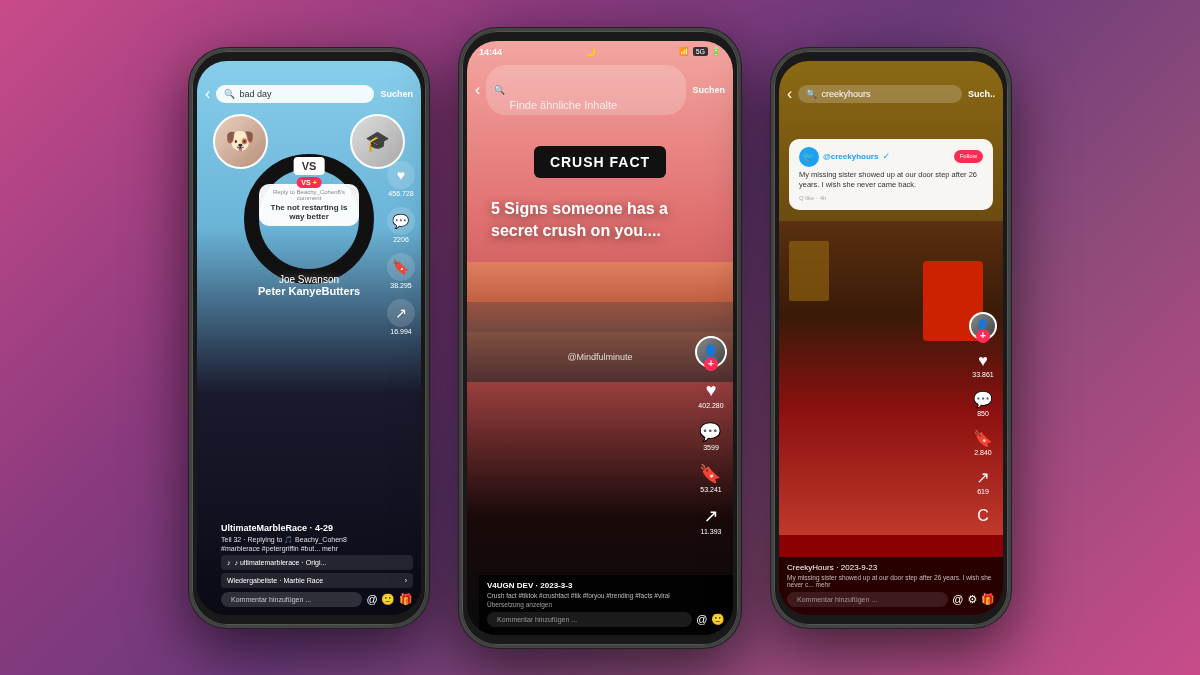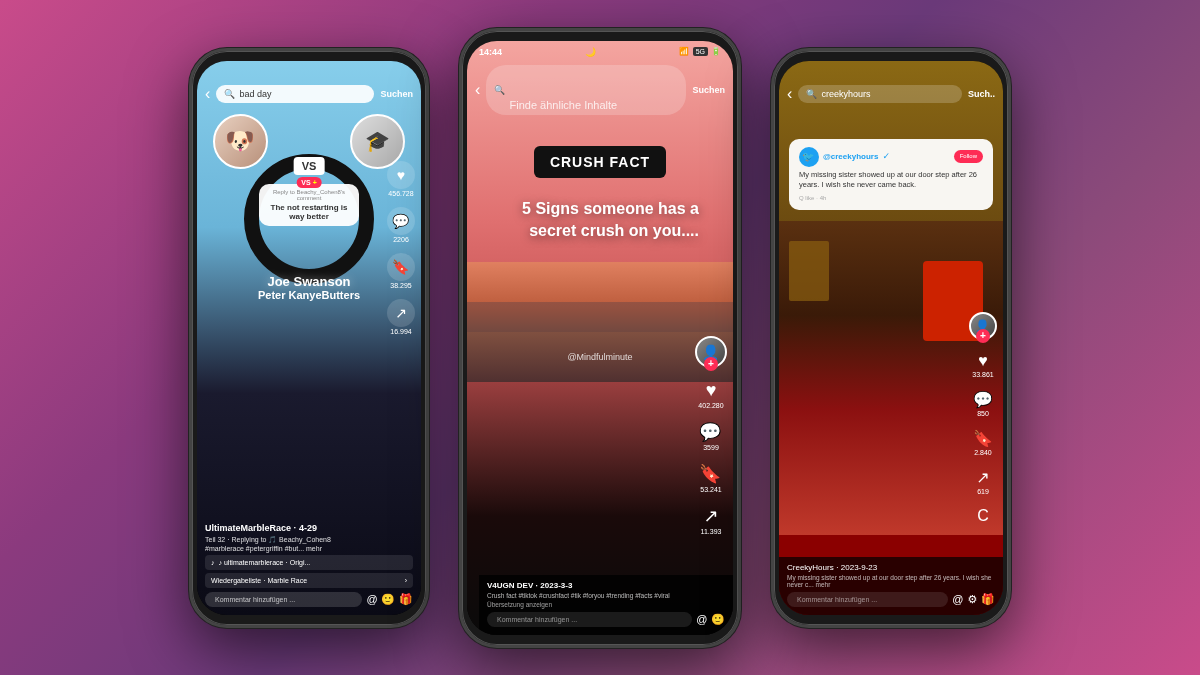--- a/index.html
+++ b/index.html
@@ -154,22 +154,22 @@
 
     .vs-names {
       margin-top: 105px;
       text-align: center;
       z-index: 5;
       position: relative;
     }
 
     .vs-name1 {
       color: #fff;
-      font-size: 13px;
-      font-weight: bold;
+      font-size: 10px;
+      font-weight: normal;
       text-shadow: 0 0 10px rgba(255,255,255,0.5);
     }
 
     .vs-name2 {
       color: #fff;
       font-size: 11px;
       font-weight: bold;
     }
 
     .side-actions {
@@ -203,21 +203,21 @@
     }
 
     .side-count {
       font-size: 7px;
       color: #fff;
     }
 
     .phone1-bottom {
       position: absolute;
       bottom: 0;
-      left: 0;
+      left: 16px;
       right: 0;
       padding: 0 8px 8px;
     }
 
     .phone1-username {
       color: #fff;
       font-size: 9px;
       font-weight: bold;
       padding: 2px 0;
     }
@@ -293,24 +293,24 @@
       text-align: center;
       margin: 15px auto 10px;
       width: fit-content;
       letter-spacing: 1px;
     }
 
     .crush-main-text {
       color: #fff;
       font-size: 16px;
       font-weight: 700;
-      text-align: right;
+      text-align: left;
       line-height: 1.4;
       padding: 0 20px;
-      margin: 10px 14px;
+      margin: 10px 4px;
       text-shadow: 0 2px 10px rgba(0,0,0,0.5);
     }
 
     .beach-scene {
       width: 100%;
       height: 120px;
       background: linear-gradient(180deg, #b06050 0%, #905040 40%, #504040 80%, #2a2a2a 100%);
       position: relative;
       margin-top: 10px;
     }

